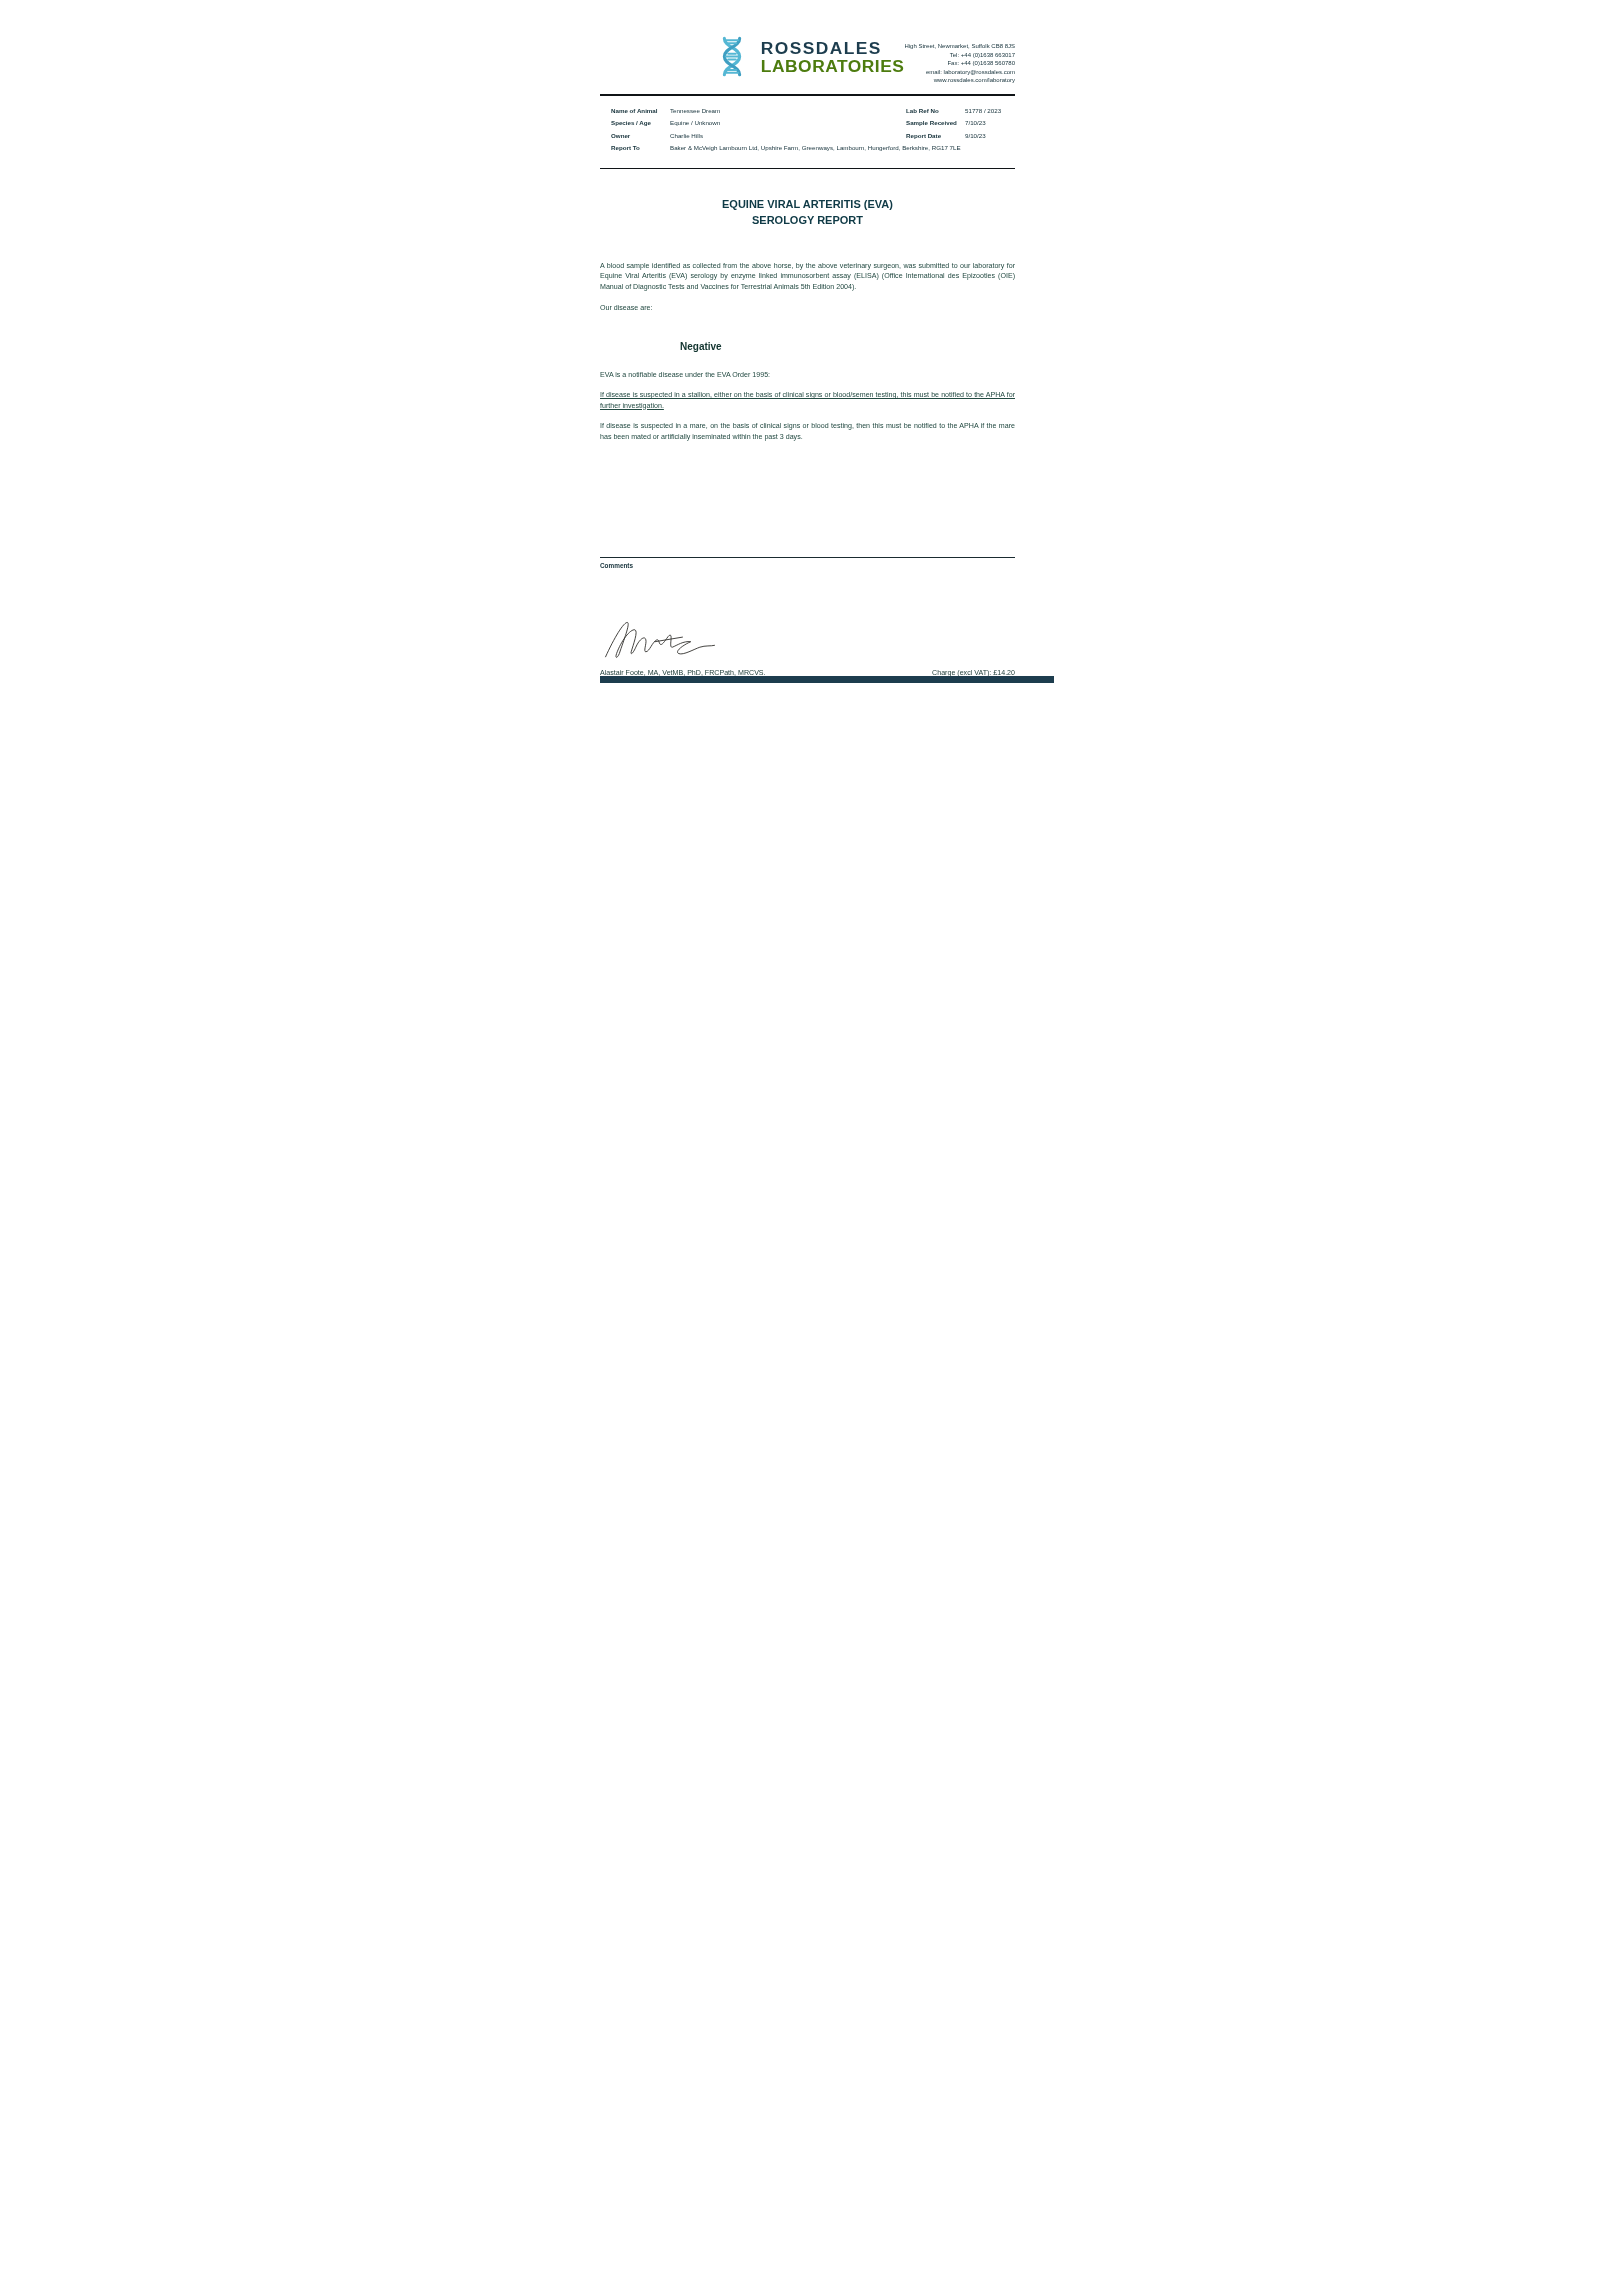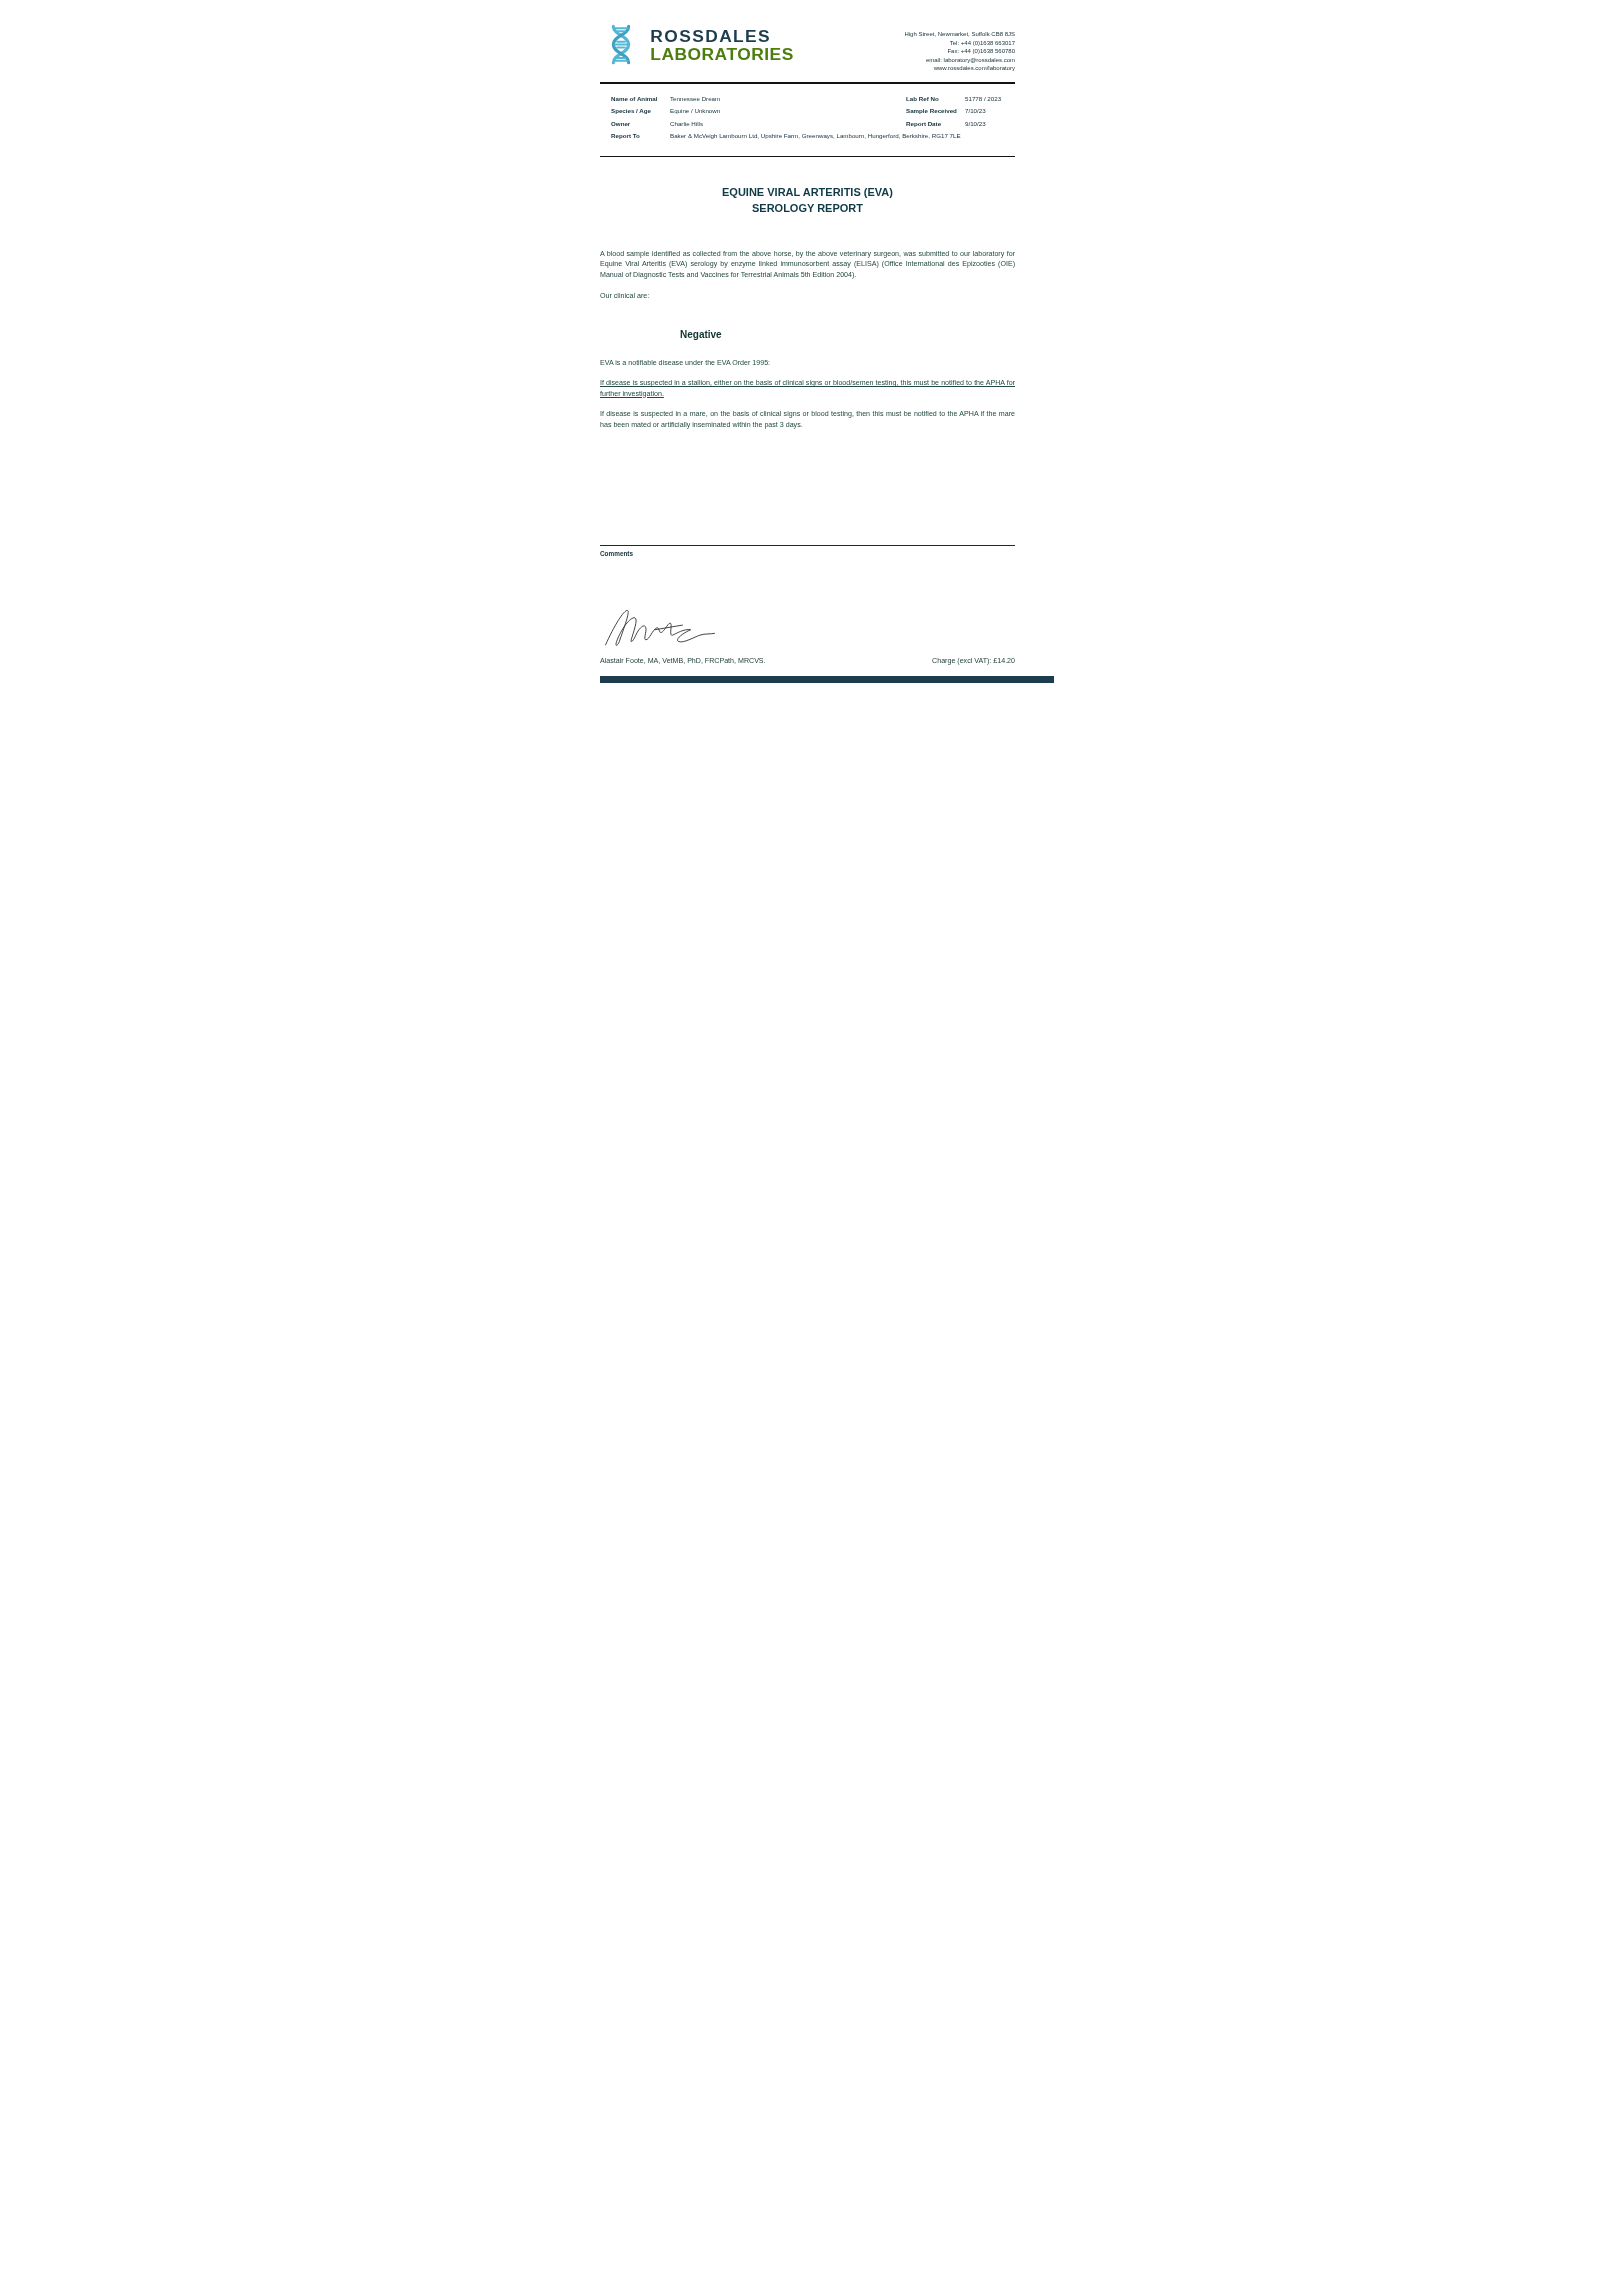--- a/index.html
+++ b/index.html
@@ -13,23 +13,23 @@
     margin: 0 auto;
     background: #ffffff;
     color: #234a42;
     overflow: hidden;
   }
   .content { padding: 0 39px 0 33px; }
 
   
   .header {
     display: flex;
-    justify-content: space-between;
+    justify-content: flex-end;
     align-items: flex-start;
-    padding-top: 24px;
+    padding-top: 36px;
   }
   .brand { display: flex; align-items: flex-start; gap: 8.3px; }
   .logo-wrap { width: 42px; height: 42px; flex: 0 0 auto; }
   .brand-text { margin-top: 3.7px; }
   .brand-line1 {
     font-size: 17.4px; font-weight: 700; letter-spacing: 1.4px;
     color: #1d3d4e; line-height: 1.02;
   }
   .brand-line2 {
     font-size: 17.4px; font-weight: 700; letter-spacing: 0.5px;
@@ -180,21 +180,21 @@
 
     <div class="rule-thick second"></div>
 
     <h1 class="report-title">
       <div>EQUINE VIRAL ARTERITIS (EVA)</div>
       <div>SEROLOGY REPORT</div>
     </h1>
 
     <p class="para intro">A blood sample identified as collected from the above horse, by the above veterinary surgeon, was submitted to our laboratory for Equine Viral Arteritis (EVA) serology by enzyme linked immunosorbent assay (ELISA) (Office International des Epizooties (OIE) Manual of Diagnostic Tests and Vaccines for Terrestrial Animals 5th Edition 2004).</p>
 
-    <p class="para results-label">Our clinical are:</p>
+    <p class="para results-label">Our disease are:</p>
 
     <div class="result-value">Negative</div>
 
     <p class="para notifiable">EVA is a notifiable disease under the EVA Order 1995:</p>
 
     <p class="para stallion">If disease is suspected in a stallion, either on the basis of clinical signs or blood/semen testing, this must be notified to the APHA for further investigation.</p>
 
     <p class="para mare">If disease is suspected in a mare, on the basis of clinical signs or blood testing, then this must be notified to the APHA if the mare has been mated or artificially inseminated within the past 3 days.</p>
 
     <div class="rule-thin comments-rule"></div>

